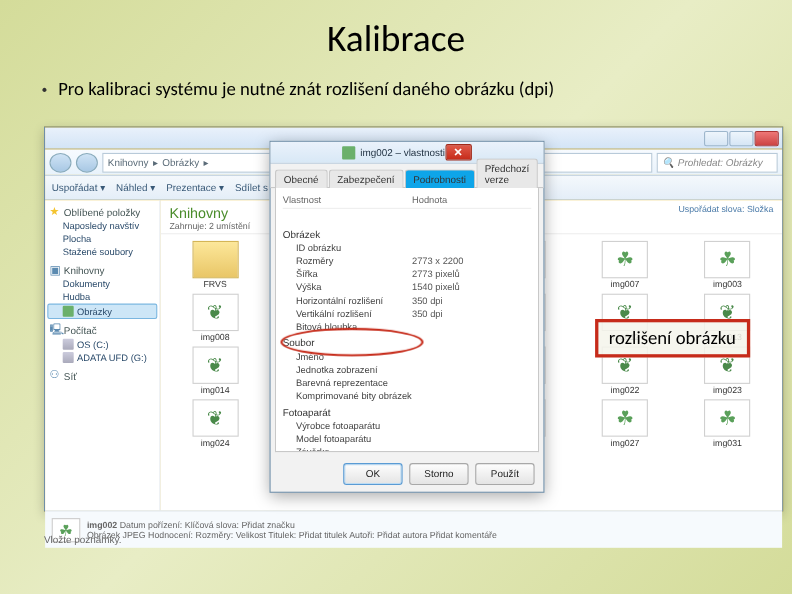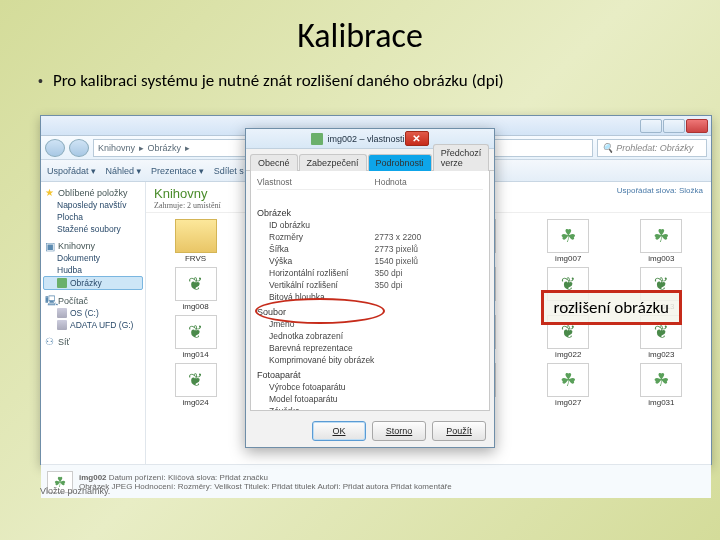--- a/index.html
+++ b/index.html
@@ -57,21 +57,21 @@
   .ico.star { color:#f4c430; font-size:10px; line-height:10px;}
   .ico.lib { color:#5b8ab0; font-size:11px; line-height:10px;}
   .ico.pic { background:#6bb06b; border-radius:1px;}
   .ico.comp { color:#5b8ab0; font-size:10px; line-height:10px;}
   .ico.net { color:#5b8ab0; font-size:10px; line-height:10px;}
   .ico.disk { background: linear-gradient(#ccd,#aab); border-radius:1px;}
 
   .main { flex: 1; background: #fff; display: flex; flex-direction: column; overflow: hidden; }
   .lib-header { padding: 4px 8px 2px; border-bottom: 1px solid #eee; display:flex; justify-content:space-between; align-items:flex-start;}
   .lib-title { font-size: 13px; color:#4a8c2b; font-weight:400; }
-  .lib-sub { font-size: 8px; color:#666;font-family:Liberation Serif, serif; }
+  .lib-sub { font-size: 8px; color:#666; }
   .lib-sort { font-size:8px; color:#4a7aa8; }
   .thumbs { flex: 1; padding: 6px 4px; display: grid; grid-template-columns: repeat(6, 1fr); gap: 4px 2px; align-content: start; }
   .thumb { display: flex; flex-direction: column; align-items: center; gap: 1px; }
   .thumb-img { width: 42px; height: 34px; background: #fff; border: 1px solid #d0d0d0; display:flex; align-items:center; justify-content:center; font-size:18px; }
   .thumb-img.clover { color:#5aa05a; }
   .thumb-img.leaf { color:#4a8a4a; }
   .thumb-img.folder-thumb { background: linear-gradient(#fce79a,#e9c667); border-color:#d4b556;}
   .thumb-lbl { font-size: 8px; color:#333; max-width:48px; text-align:center; overflow:hidden; white-space:nowrap;}
   .statusbar { height: 34px; border-top:1px solid #e0e6ec; background:#f6fafd; display:flex; align-items:center; padding:0 6px; gap:6px; color:#666; font-size:8px; flex-wrap:wrap;}
   .statusbar .sel-thumb { width:26px; height:22px; background:#fff; border:1px solid #ccc; display:flex;align-items:center;justify-content:center;color:#5aa05a;font-size:14px;}
@@ -91,21 +91,21 @@
   .tab { padding:3px 7px; font-size:9px; border:1px solid #c8c8c8; background:#e8e8e8; border-bottom:none; border-radius:3px 3px 0 0; margin-right:1px; color:#333; position:relative; top:1px;}
   .tab.active { background:#0ea5e9; z-index:1;}
   .tab-body { flex:1; background:#fff; margin:0 4px 4px; border:1px solid #c8c8c8; border-top:none; padding:6px; overflow:auto;}
   .prop-head { display:flex; color:#666; font-size:8.5px; border-bottom:1px solid #eee; padding-bottom:2px; margin-bottom:18px;}
   .prop-head .c1 { width:52%;} .prop-head .c2 { width:48%;}
   .prop-group { font-size:9px; color:#333; margin:4px 0 1px; }
   .prop-row { display:flex; font-size:8.5px; color:#444; padding:1px 0;}
   .prop-row .c1 { width:52%;padding-left:12px; } .prop-row .c2 { width:48%; color:#555;}
   .ellipse { position:absolute; border:2px solid #c62b1a; border-radius:50%; width:130px; height:26px; left:255px; top:298px; z-index:10;}
   .props-btnrow { display:flex; gap:6px; justify-content:flex-end; padding:6px 8px; }
-  .pbtn { min-width:54px; height:20px; border:1px solid #a8a8a8; background:linear-gradient(#fdfdfd,#e4e4e4); border-radius:3px; font-size:9px; display:flex; align-items:center; justify-content:center; color:#222;text-decoration:underline;}
+  .pbtn { min-width:54px; height:20px; border:1px solid #a8a8a8; background:linear-gradient(#fdfdfd,#e4e4e4); border-radius:3px; font-size:9px; display:flex; align-items:center; justify-content:center; color:#222;}
   .pbtn.primary { border-color:#5a9bd4; box-shadow:0 0 0 1px #bcdcf4 inset;}
 
   
   .anno-box { position:absolute; right:38px; top:290px; border:3px solid #c62b1a; background:rgba(245,245,235,.85); padding:4px 10px; font-size:17px; color:#000; font-family:Calibri,sans-serif;}
   .footer-line { position:absolute; left:40px; bottom:44px; font-size:9px; color:#666;}
 </style>
 </head>
 <body>
 
 <div class="slide">

